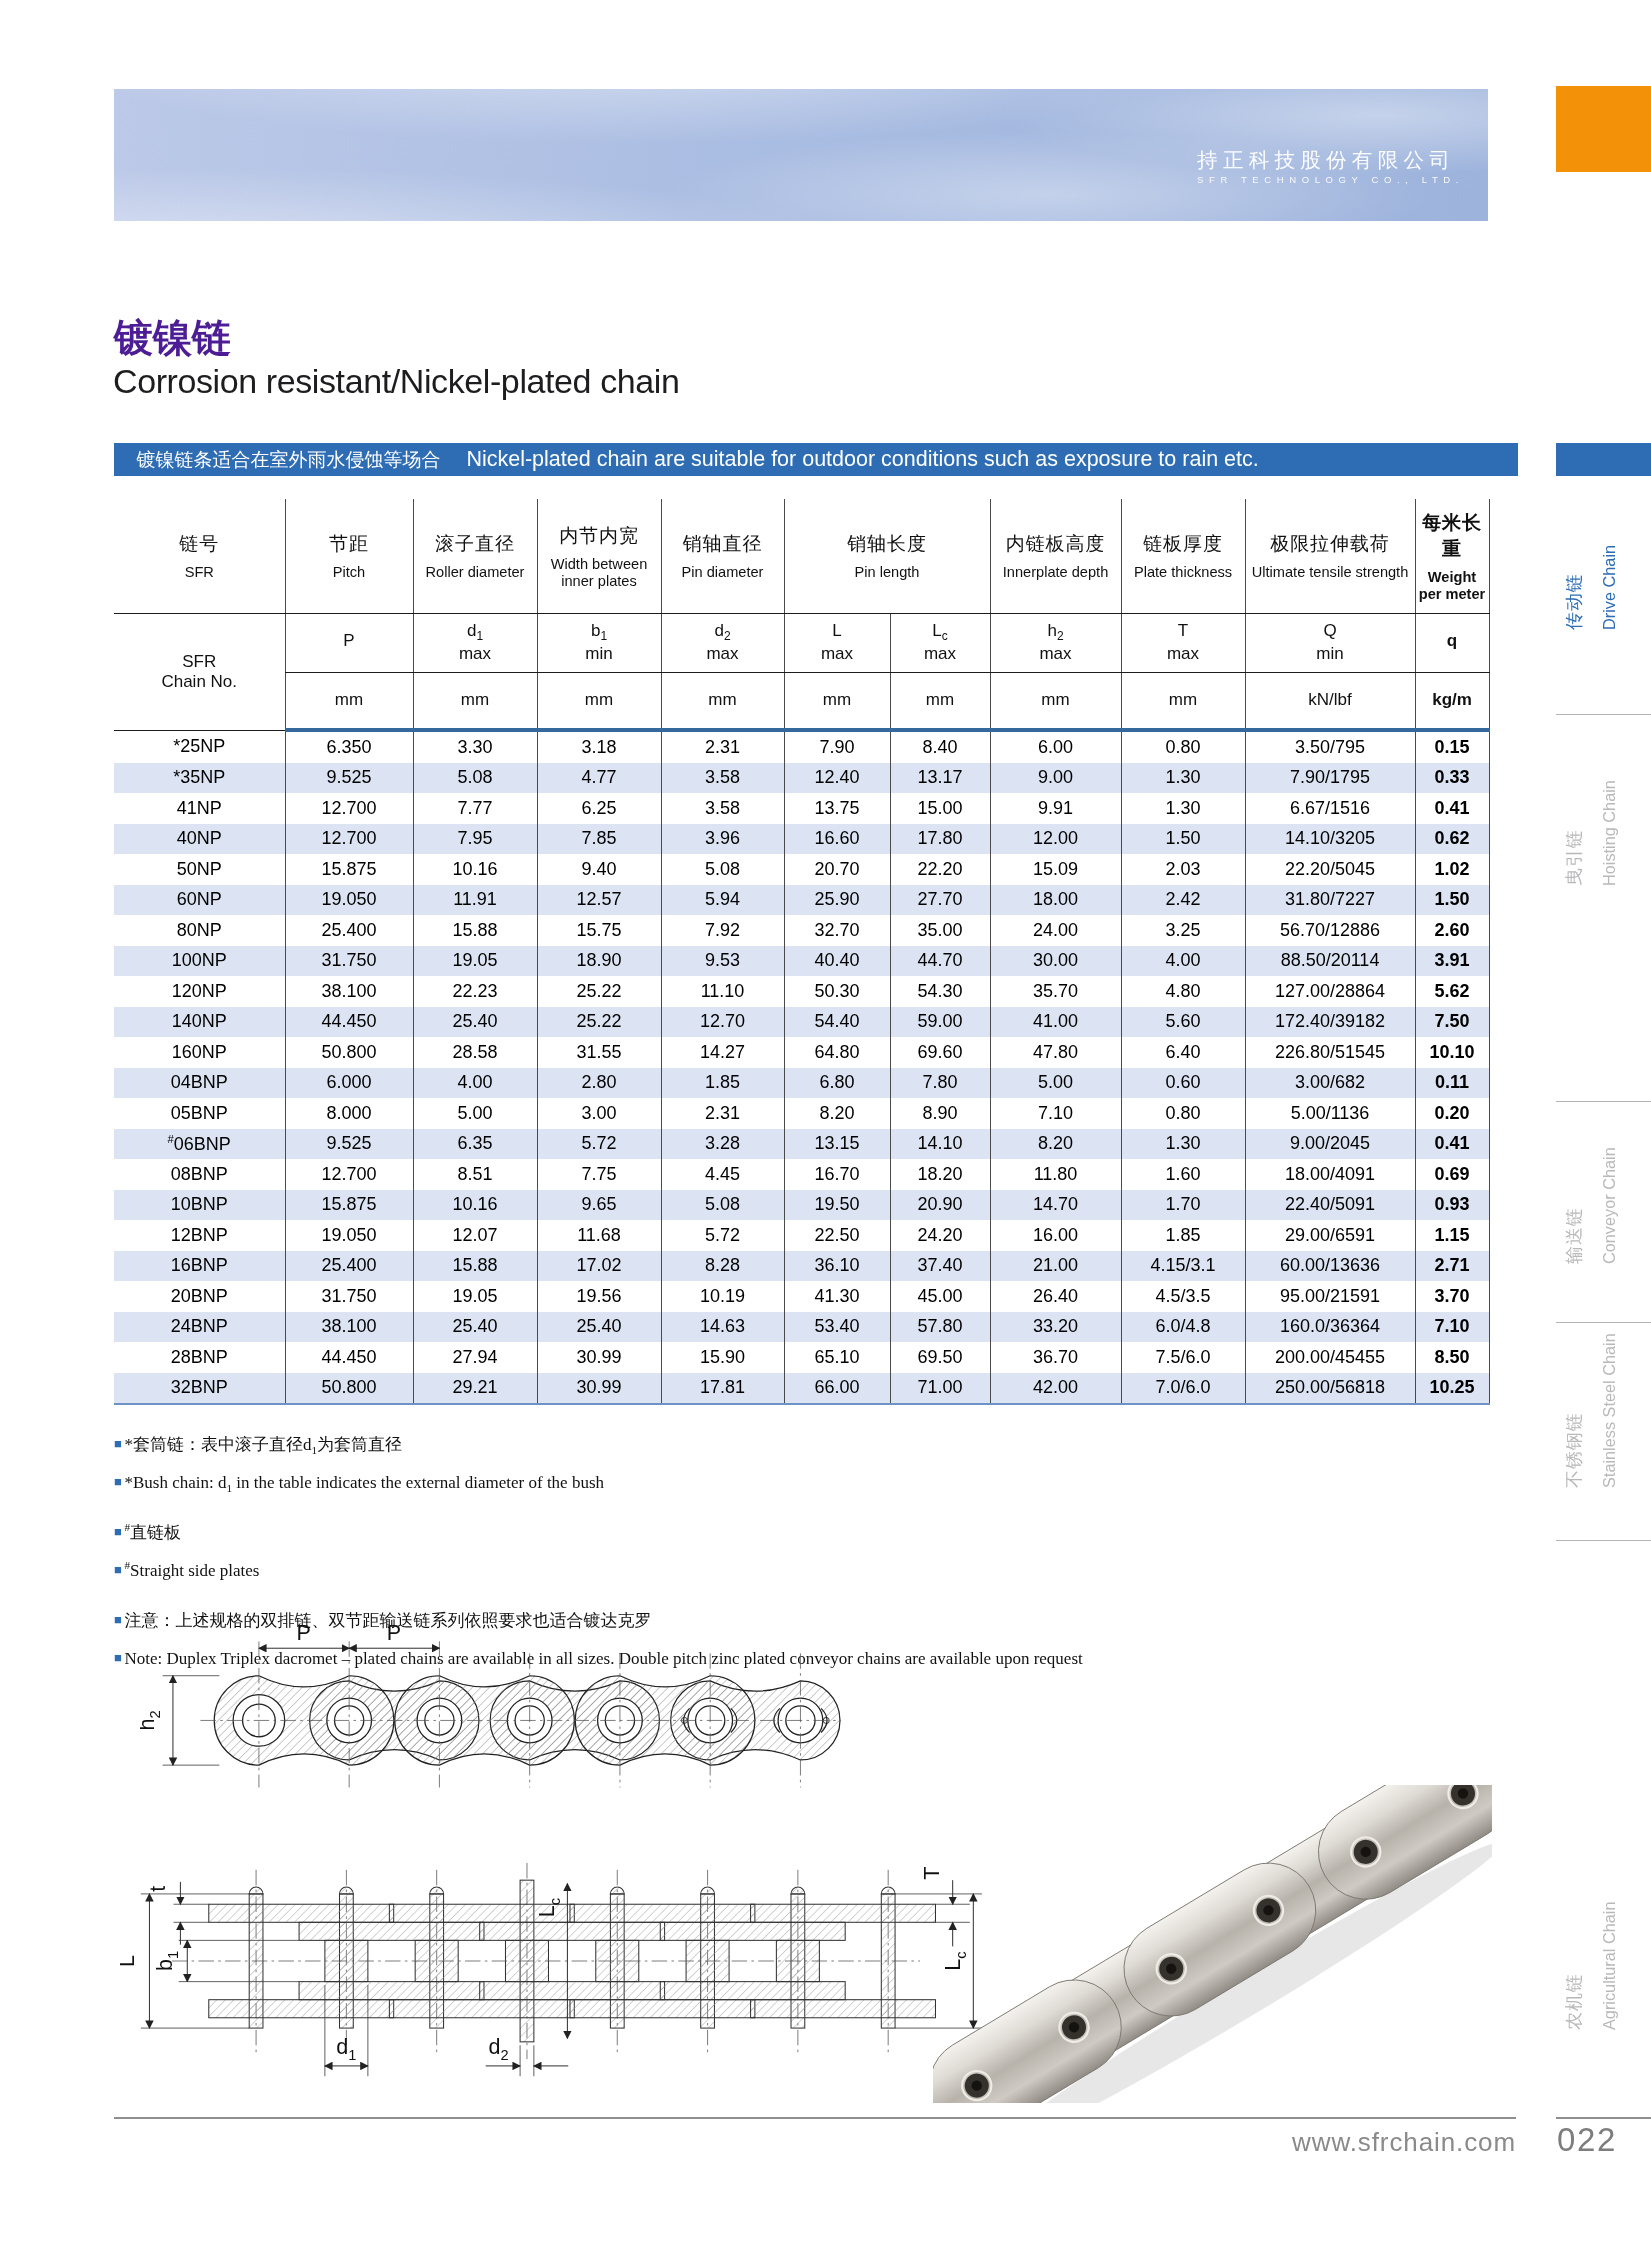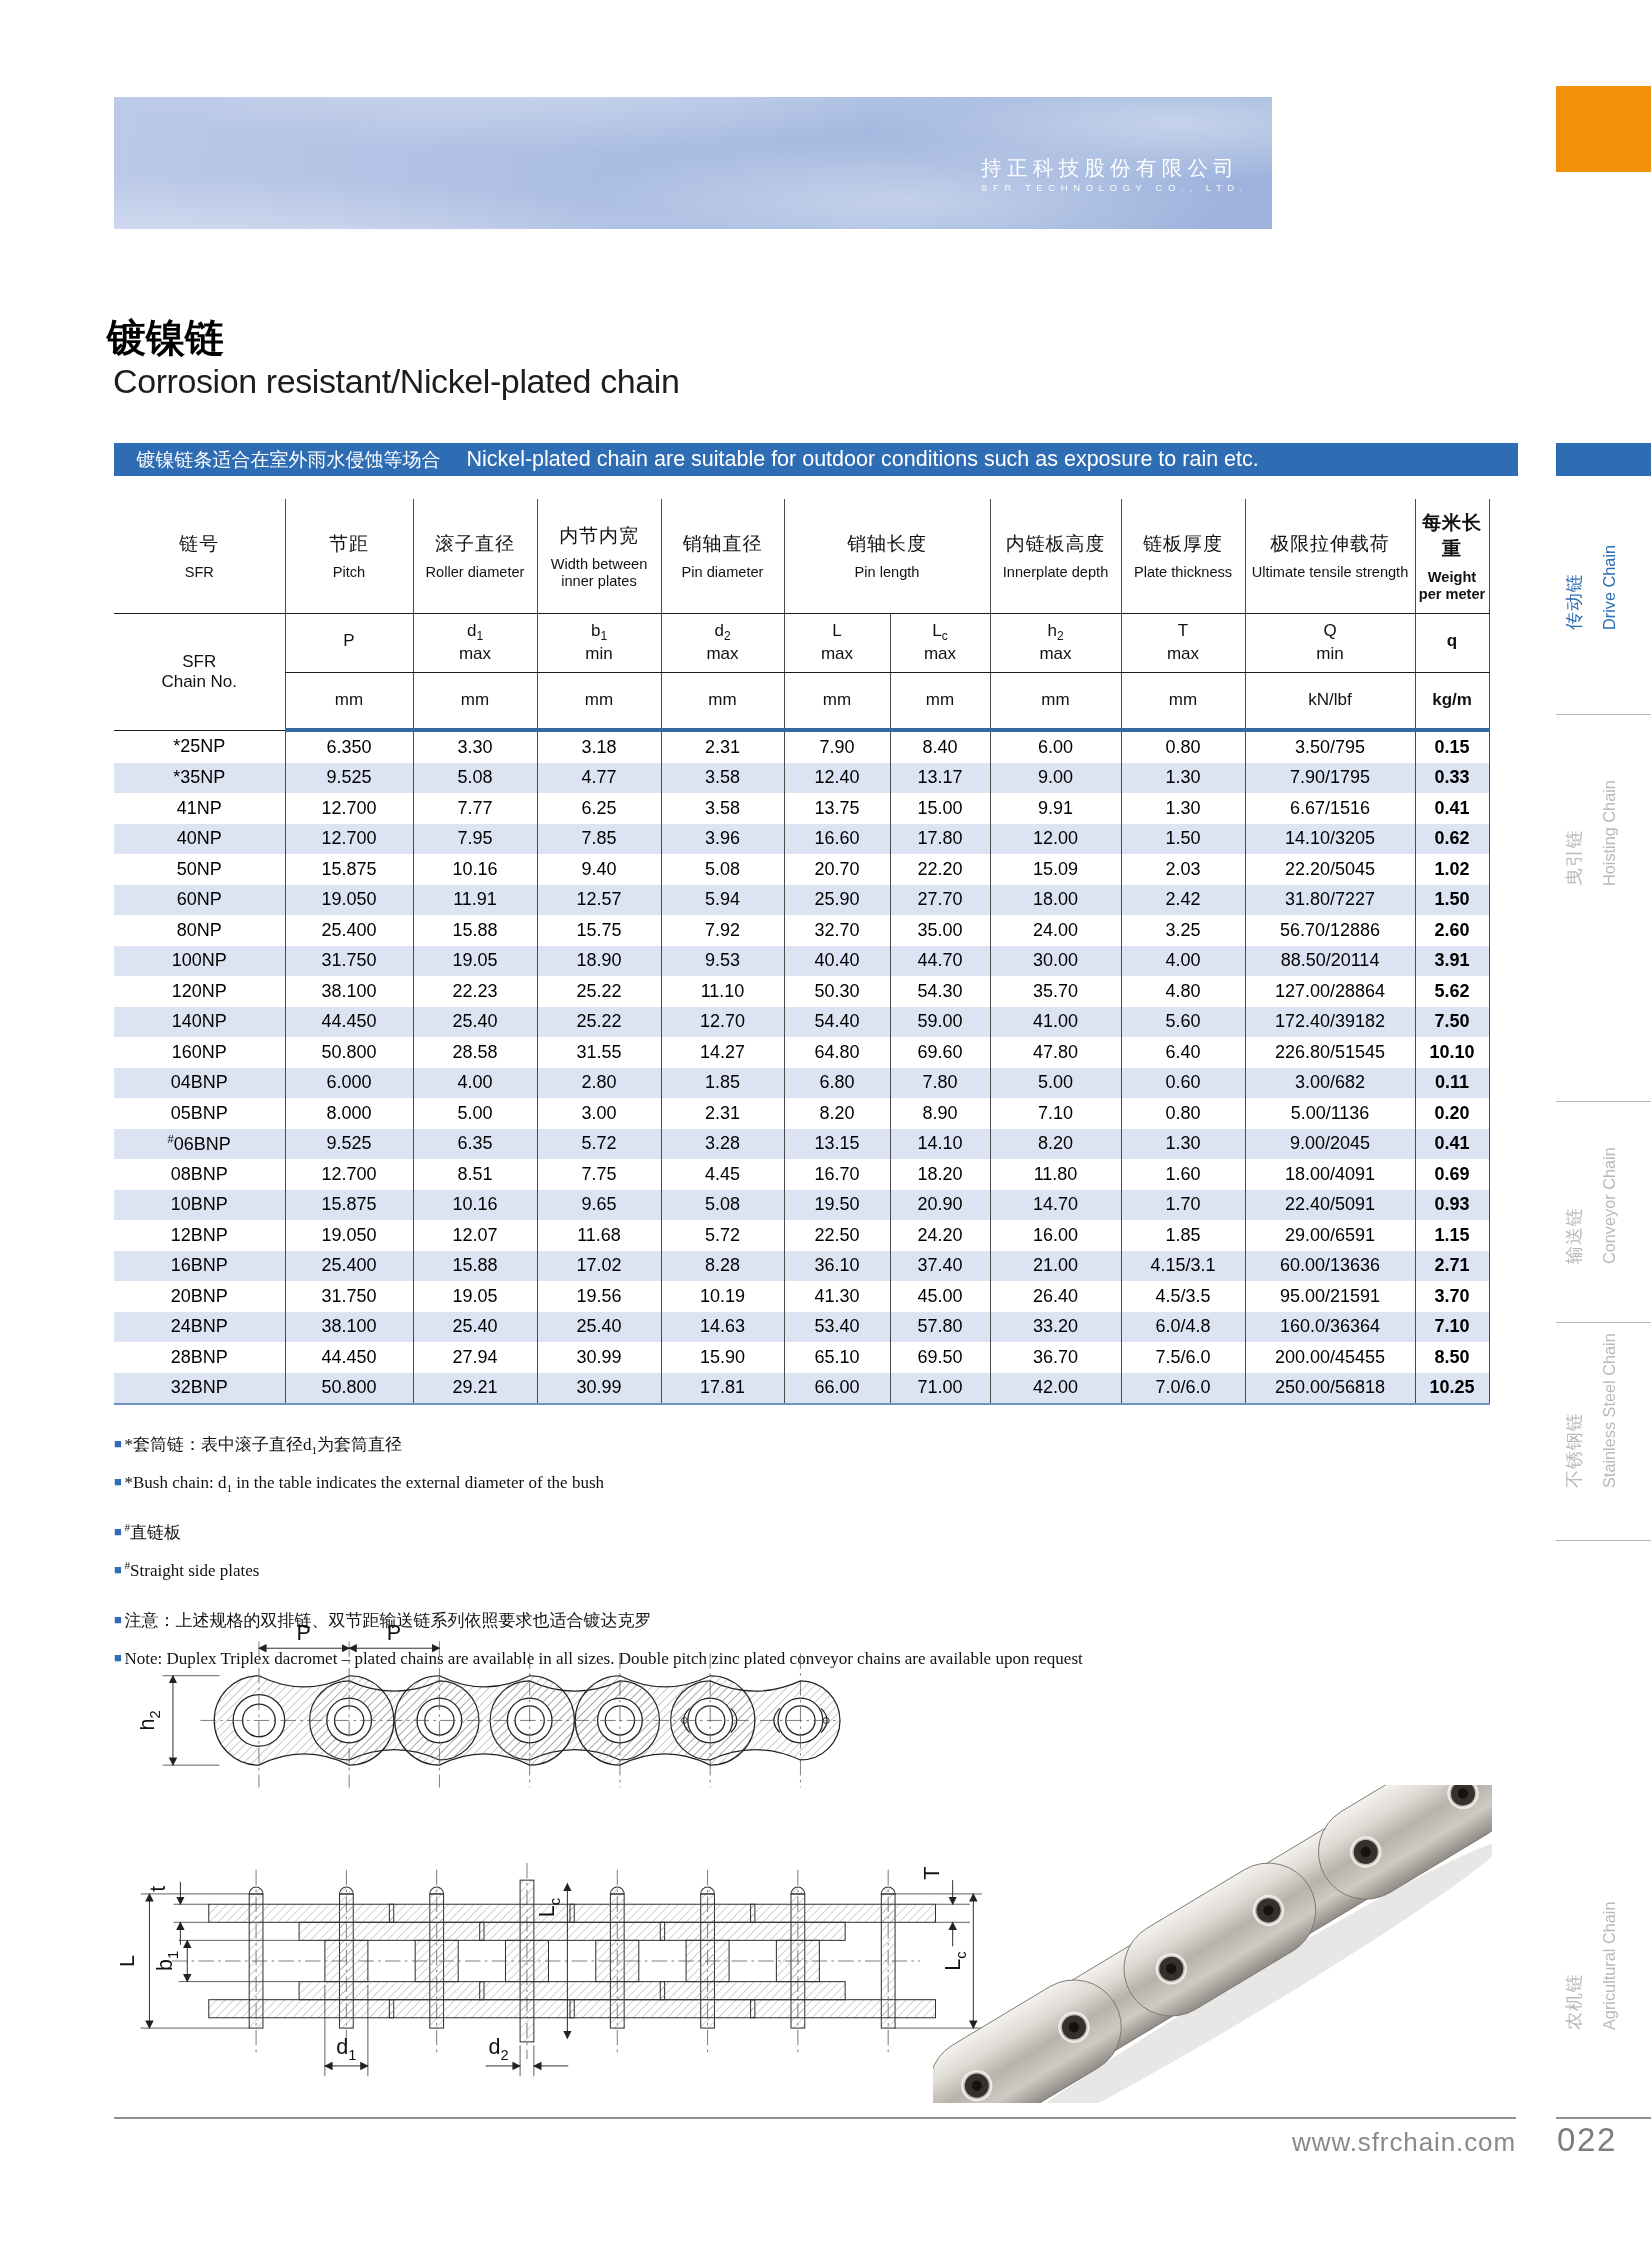--- a/index.html
+++ b/index.html
@@ -1,33 +1,33 @@
 <!DOCTYPE html>
 <html style="--accent-blue: #2e6db4; --orange: #f39208; --row-shade: #dce4f3; --rule-blue: #35689d;font-size:13.8px"><head>
 <meta charset="utf-8">
 <style>
   html,body{margin:0;padding:0;background:#fff;}
   body{font-family:"Liberation Sans",sans-serif;color:#111;}
   #page{position:relative;width:1651px;height:2250px;background:#fff;overflow:hidden;}
 
   
-  .banner{position:absolute;left:114px;top:97px;width:1158px;height:132px;
+  .banner{position:absolute;left:114px;top:89px;width:1374px;height:132px;
     background:
       radial-gradient(120% 180% at 8% 135%, rgba(255,255,255,.55) 0%, rgba(255,255,255,0) 42%),
       radial-gradient(90% 150% at 38% -30%, rgba(255,255,255,.5) 0%, rgba(255,255,255,0) 48%),
       radial-gradient(70% 120% at 68% 80%, rgba(255,255,255,.35) 0%, rgba(255,255,255,0) 40%),
       radial-gradient(60% 100% at 92% 20%, rgba(255,255,255,.4) 0%, rgba(255,255,255,0) 45%),
       linear-gradient(95deg,#bcc9e8 0%,#aabde2 45%,#9db3dc 100%);}
   .company{position:absolute;right:24px;top:57px;text-align:left;}
   .company-cn{font-size:20.6px;letter-spacing:5.2px;color:#fcfdff;}
   .company-en{font-size:9.5px;letter-spacing:5.6px;color:rgba(255,255,255,.92);}
   .orange-block{position:absolute;left:1556px;top:86px;width:95px;height:86px;background:var(--orange,#f39208);}
 
   
-  .title-cn{position:absolute;left:107px;top:311px;font-size:39px;font-weight:700;color:#000000;}
+  .title-cn{position:absolute;left:114px;top:311px;font-size:39px;font-weight:700;color:#4c1d95;}
   .title-en{position:absolute;left:113px;top:362px;font-size:34px;font-weight:400;color:#1d1d1f;letter-spacing:-0.4px;}
   .bluebar{position:absolute;left:114px;top:443px;width:1404px;height:33px;background:var(--accent-blue,#2e6db4);
     color:#fff;display:flex;align-items:center;padding-left:22.4px;box-sizing:border-box;white-space:nowrap;}
   .bluebar .cn{font-size:19px;text-align:center;}
   .bluebar .en{font-size:21.5px;margin-left:26px;}
   .side-bluesq{position:absolute;left:1556px;top:443px;width:95px;height:33px;background:var(--accent-blue,#2e6db4);}
 
   
   #spec{position:absolute;left:114px;top:499px;width:1374px;border-collapse:collapse;table-layout:fixed;text-align:center;}
   #spec td{border-left:0.9px solid #4a4a4c;padding:0;}

